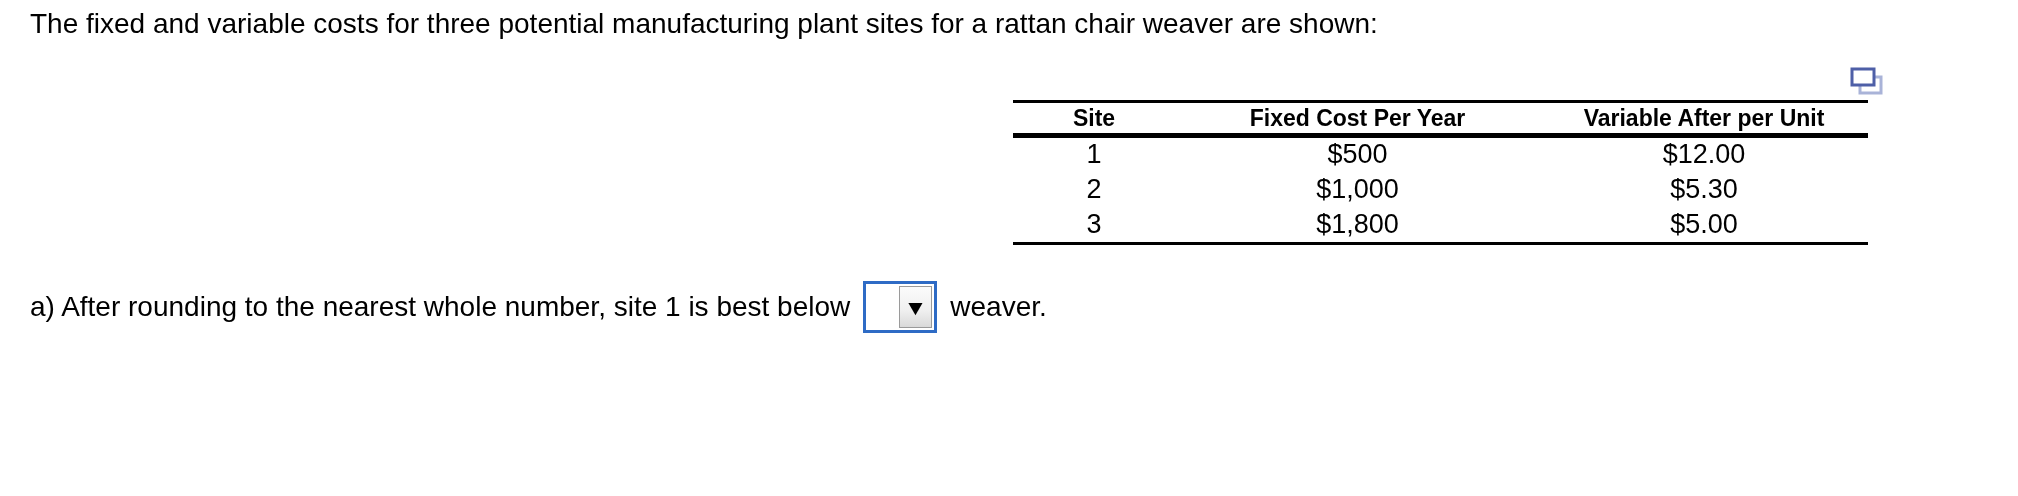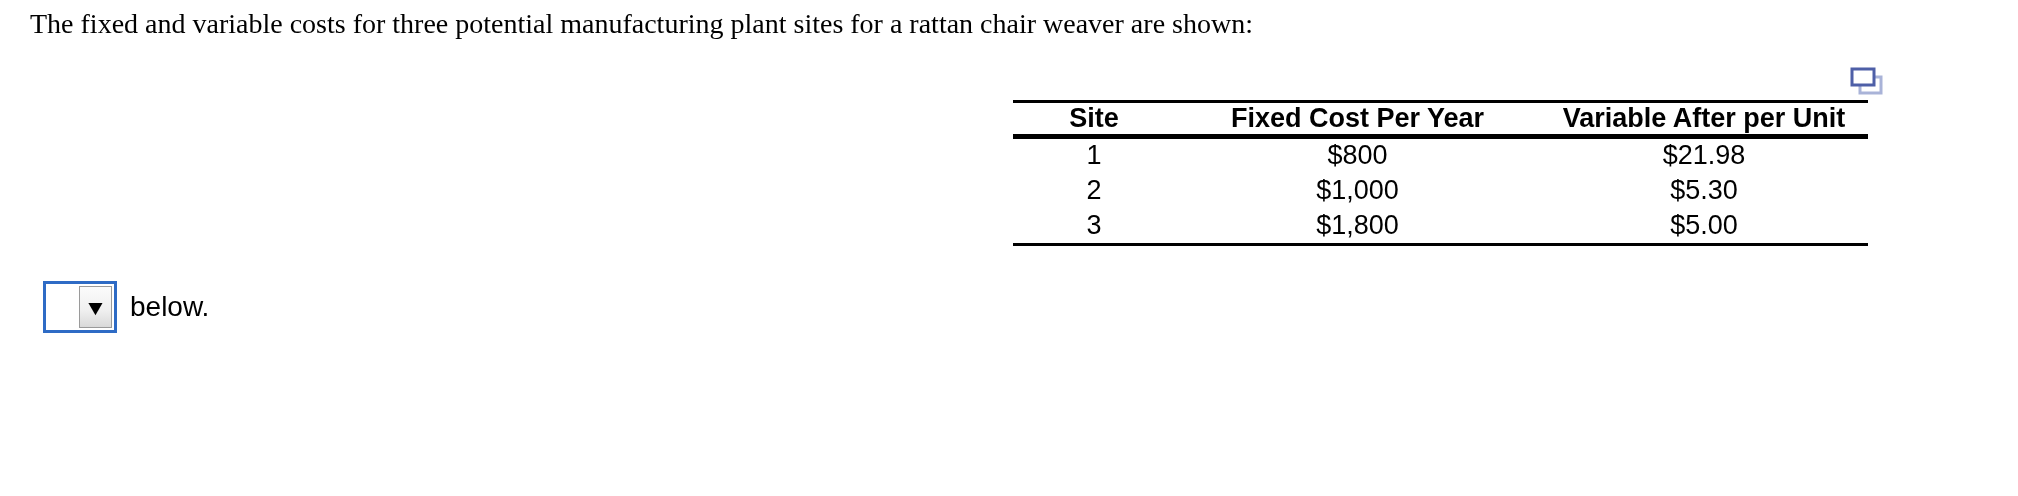--- a/index.html
+++ b/index.html
@@ -20,21 +20,20 @@
 
   
   .intro {
     position: absolute;
     left: 30px;
     top: 7px;
     font-size: 28px;
     line-height: 34px;
     color: #000000;
     white-space: nowrap;
-    font-family: Liberation Serif, serif;
   }
 
   
   .popout {
     position: absolute;
     left: 1849px;
     top: 66px;
     width: 36px;
     height: 34px;
   }
@@ -49,21 +48,21 @@
   table.cost-table {
     width: 855px;
     border-collapse: collapse;
     border-top: 3px solid #000000;
     border-bottom: 3px solid #000000;
   }
   table.cost-table thead tr {
     border-bottom: 5px solid #000000;
   }
   table.cost-table th {
-    font-size: 27px;
+    font-size: 23px;
     font-weight: bold;
     text-align: center;
     height: 34px;
     vertical-align: middle;
     padding: 0;
   }
   table.cost-table td {
     font-size: 27px;
     text-align: center;
     height: 36px;
@@ -142,40 +141,41 @@
       <thead>
         <tr>
           <th>Site</th>
           <th>Fixed Cost Per Year</th>
           <th>Variable After per Unit</th>
         </tr>
       </thead>
       <tbody>
         <tr>
           <td>1</td>
-          <td>$800</td>
-          <td>$21.98</td>
+          <td>$500</td>
+          <td>$12.00</td>
         </tr>
         <tr>
           <td>2</td>
           <td>$1,000</td>
           <td>$5.30</td>
         </tr>
         <tr>
           <td>3</td>
           <td>$1,800</td>
           <td>$5.00</td>
         </tr>
       </tbody>
     </table>
   </div>
 
   <div class="question-line">
+    <span class="question-text">a) After rounding to the nearest whole number, site 1 is best below</span>
     <div class="answer-dropdown">
       <span class="dropdown-value"></span>
       <span class="dropdown-button">
         <span class="dropdown-arrow">▼</span>
       </span>
     </div>
-    <span class="question-text">below.</span>
+    <span class="question-text">weaver.</span>
   </div>
 
 </div>
 
 </body></html>

